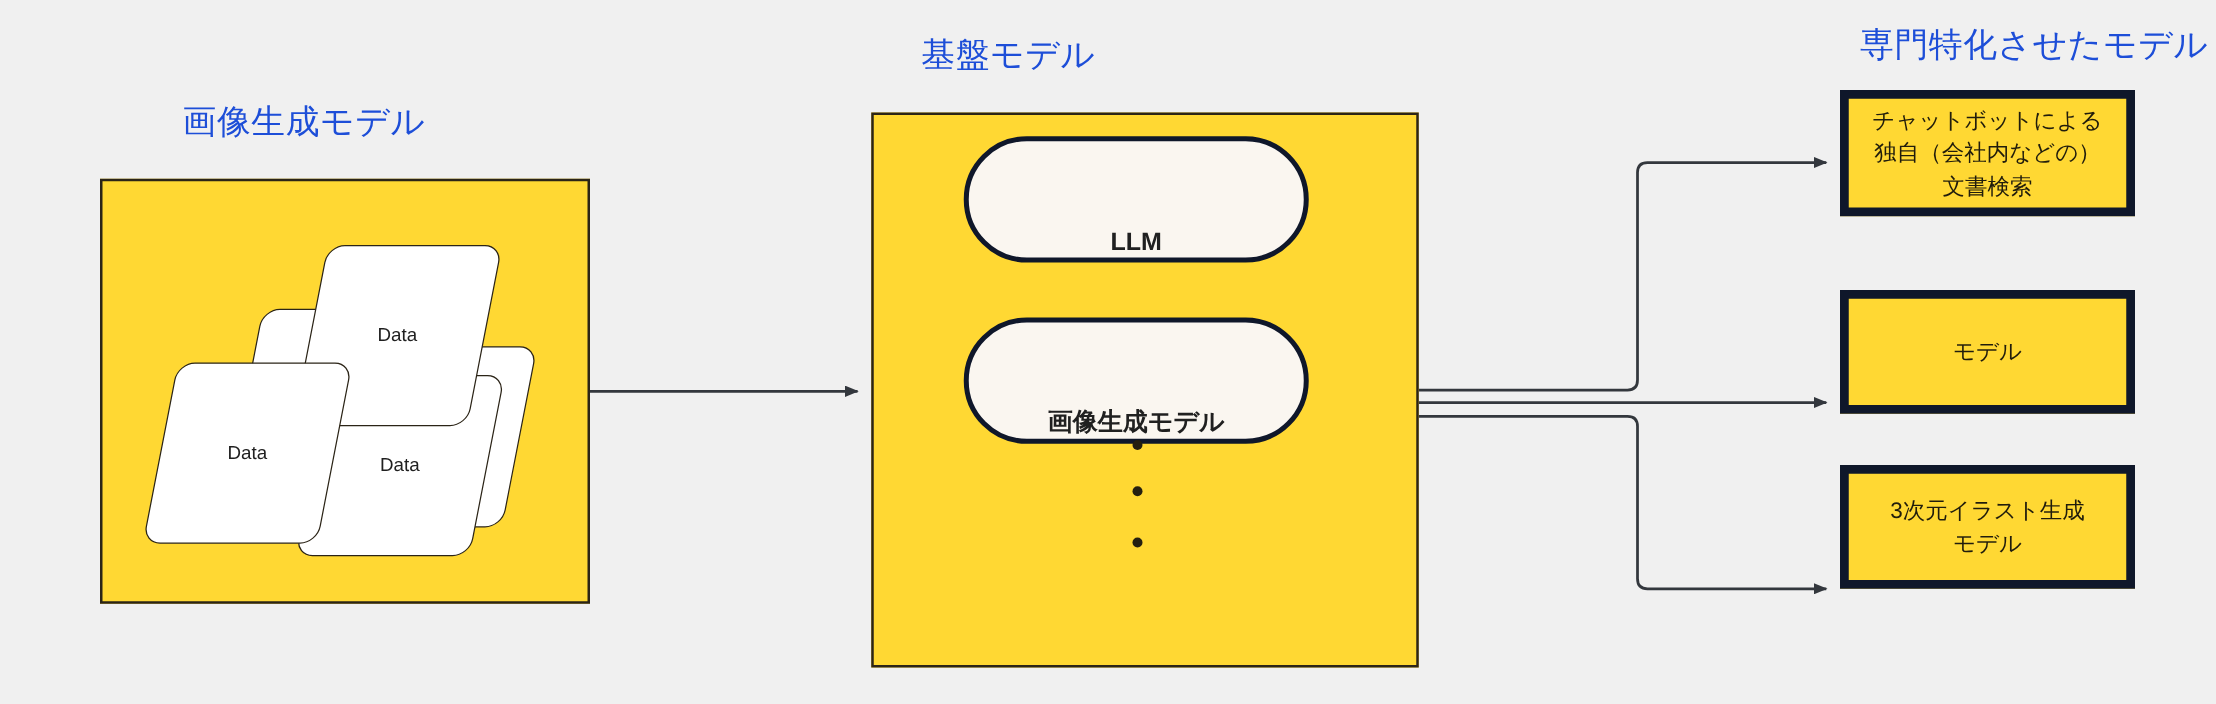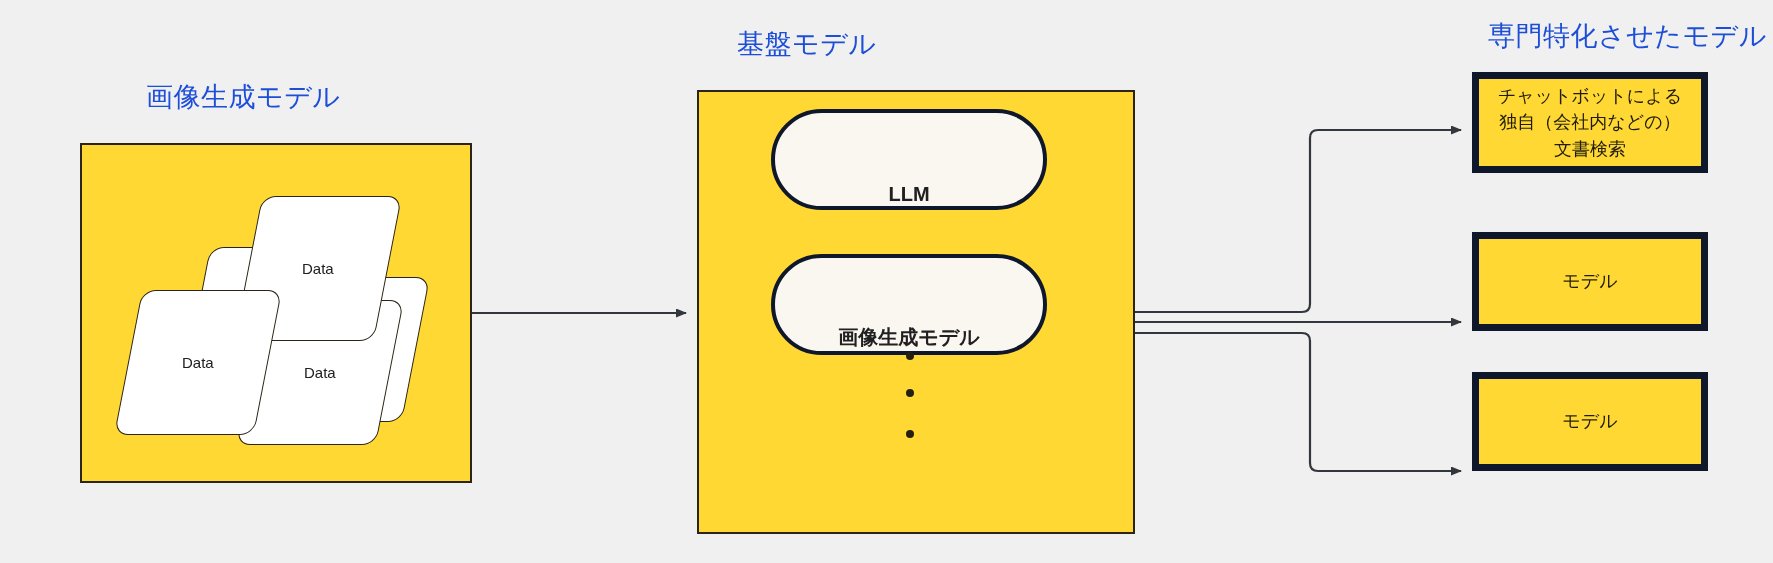--- a/index.html
+++ b/index.html
@@ -164,14 +164,15 @@
   <span class="line">チャットボットによる</span>
   <span class="line">独自（会社内などの）</span>
   <span class="line">文書検索</span>
 </div>
 
 <div class="out-box" id="out-box-2">
   <span class="line">モデル</span>
 </div>
 
 <div class="out-box" id="out-box-3">
+  <span class="line">3次元イラスト生成</span>
   <span class="line">モデル</span>
 </div>
 
 </body></html>

